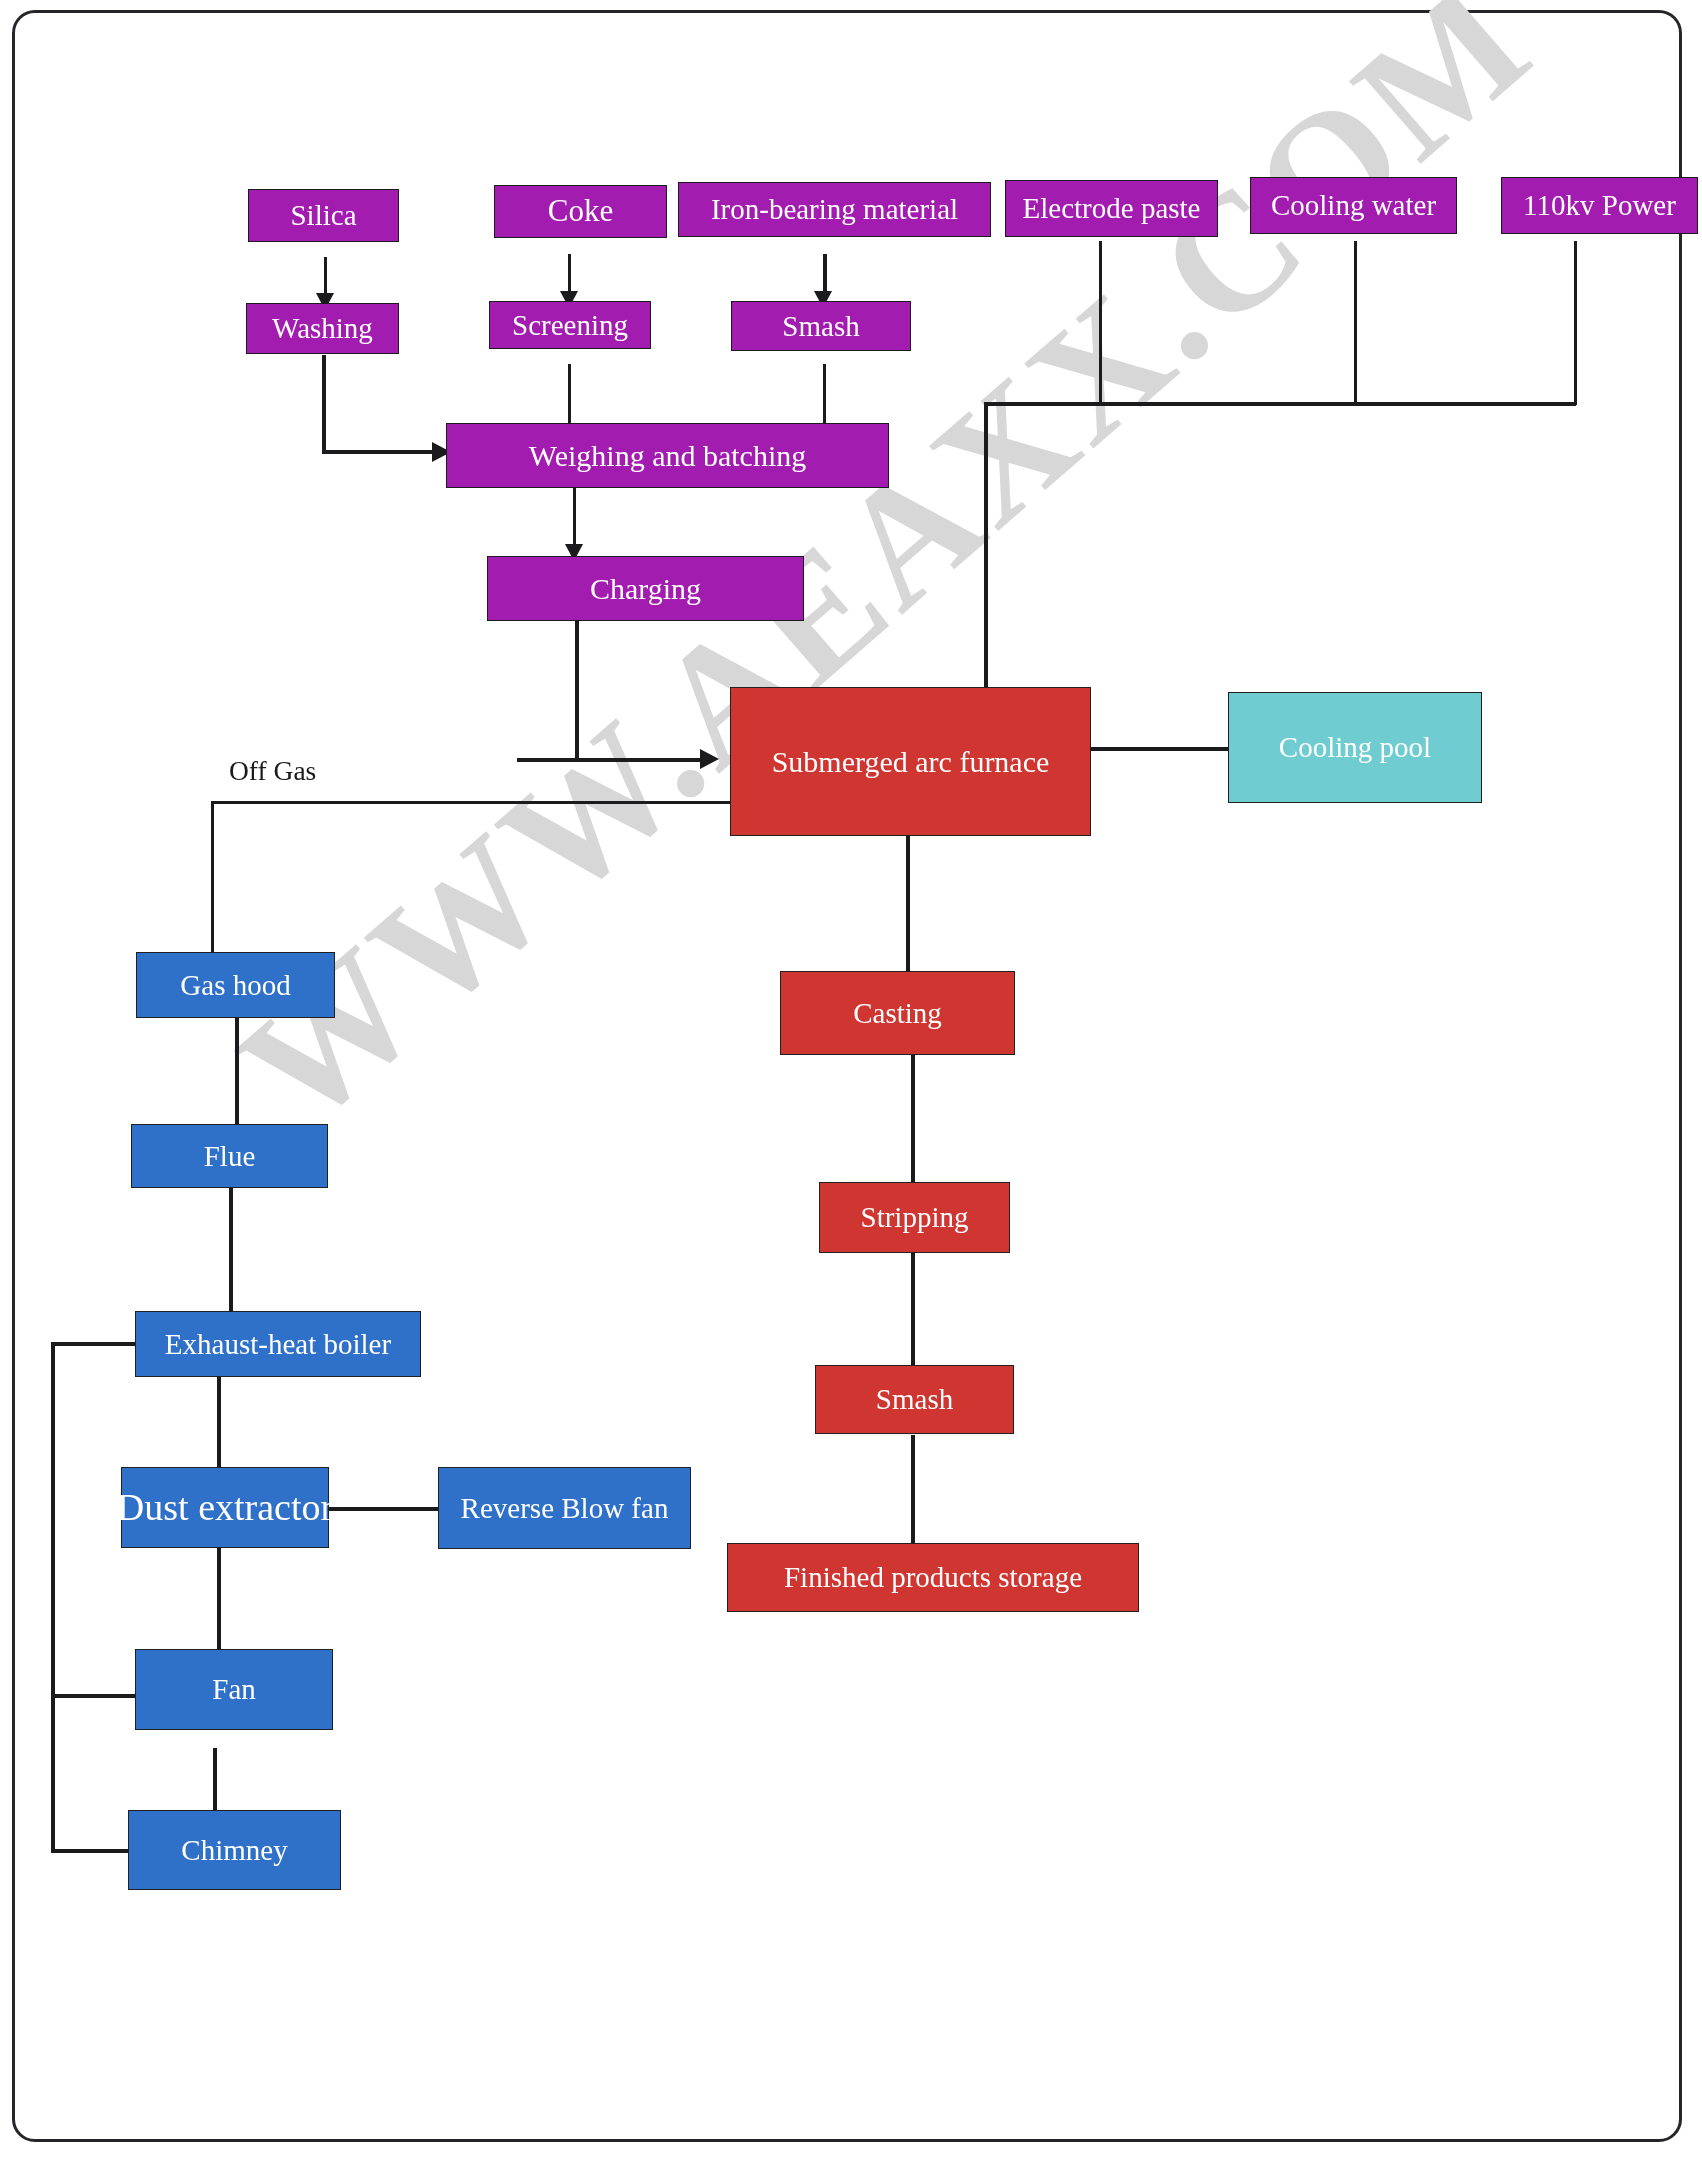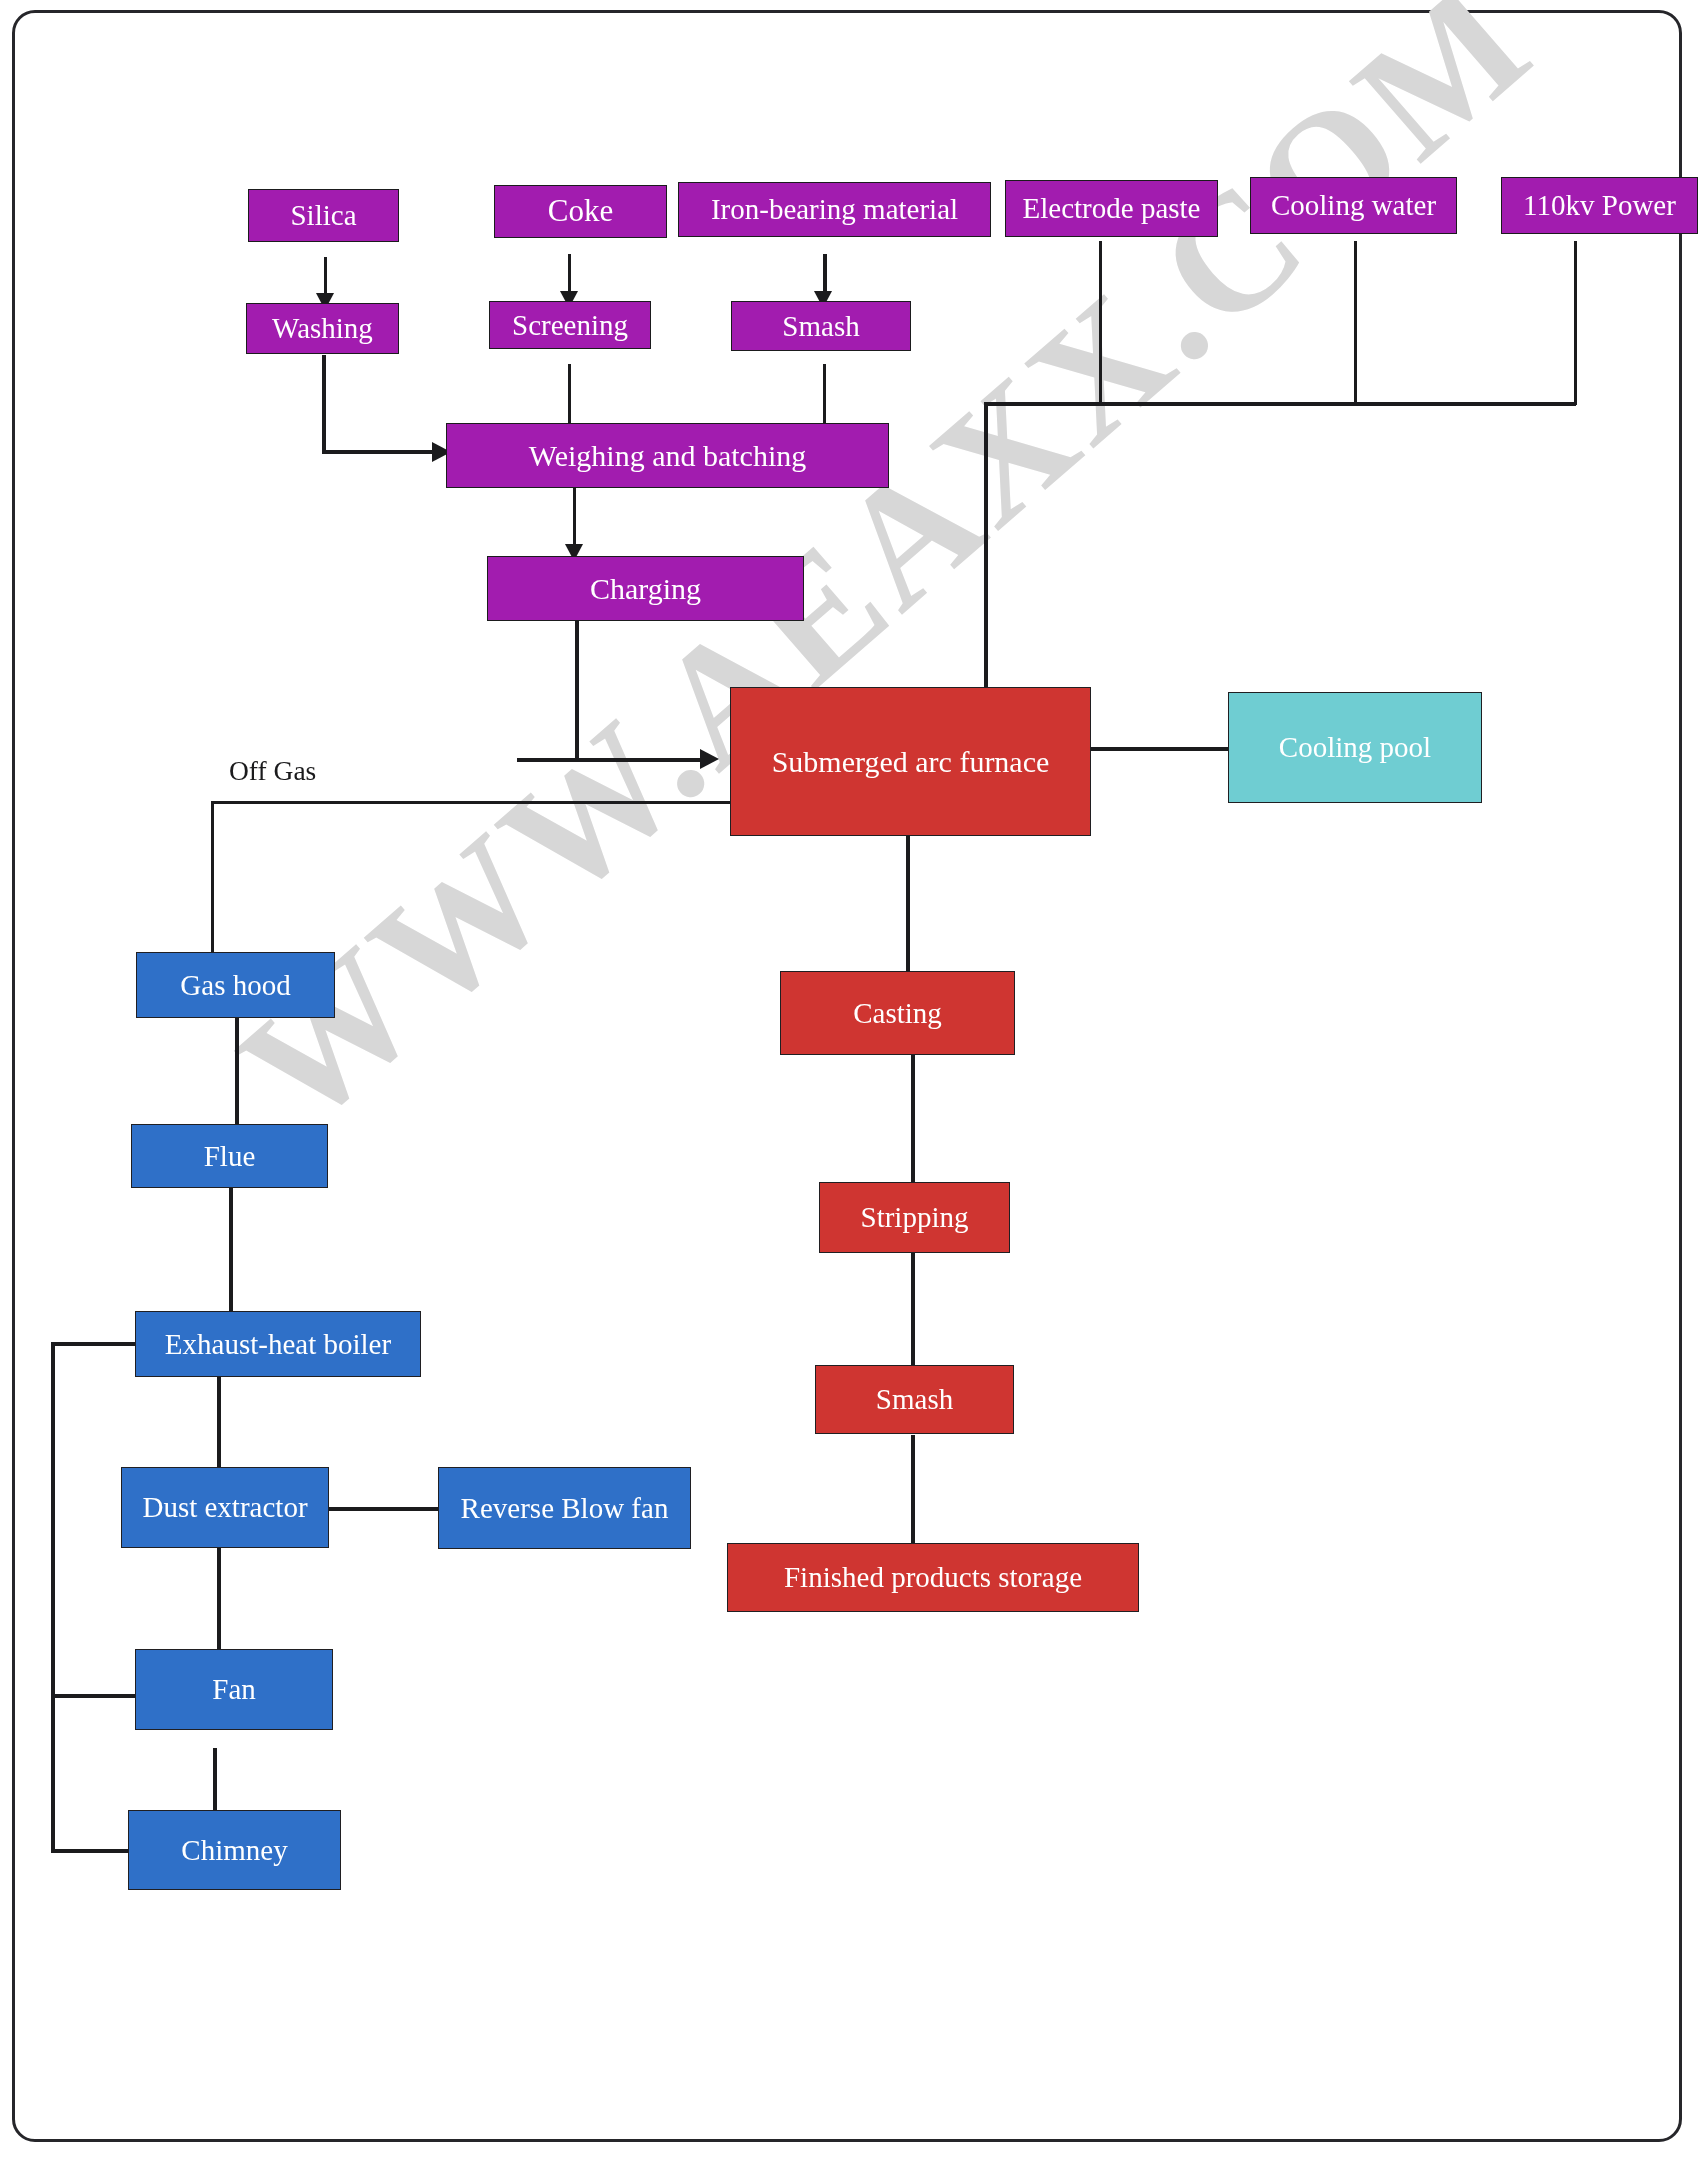--- a/index.html
+++ b/index.html
@@ -201,21 +201,21 @@
   <div class="node red" style="left:815px; top:1365px; width:199px; height:69px; font-size:29px;">Smash</div>
 
   <div class="node red" style="left:727px; top:1543px; width:412px; height:69px; font-size:29px;">Finished products storage</div>
 
   <div class="node blue" style="left:136px; top:952px; width:199px; height:66px; font-size:29px;">Gas hood</div>
 
   <div class="node blue" style="left:131px; top:1124px; width:197px; height:64px; font-size:29px;">Flue</div>
 
   <div class="node blue" style="left:135px; top:1311px; width:286px; height:66px; font-size:29px;">Exhaust-heat boiler</div>
 
-  <div class="node blue" style="left:121px; top:1467px; width:208px; height:81px; font-size:29px;">Dust extractor</div>
+  <div class="node blue" style="left:121px; top:1467px; width:208px; height:81px; font-size:38px;">Dust extractor</div>
 
   <div class="node blue" style="left:438px; top:1467px; width:253px; height:82px; font-size:29px;">Reverse Blow fan</div>
 
   <div class="node blue" style="left:135px; top:1649px; width:198px; height:81px; font-size:29px;">Fan</div>
 
   <div class="node blue" style="left:128px; top:1810px; width:213px; height:80px; font-size:29px;">Chimney</div>
 
 </div>
 
 

